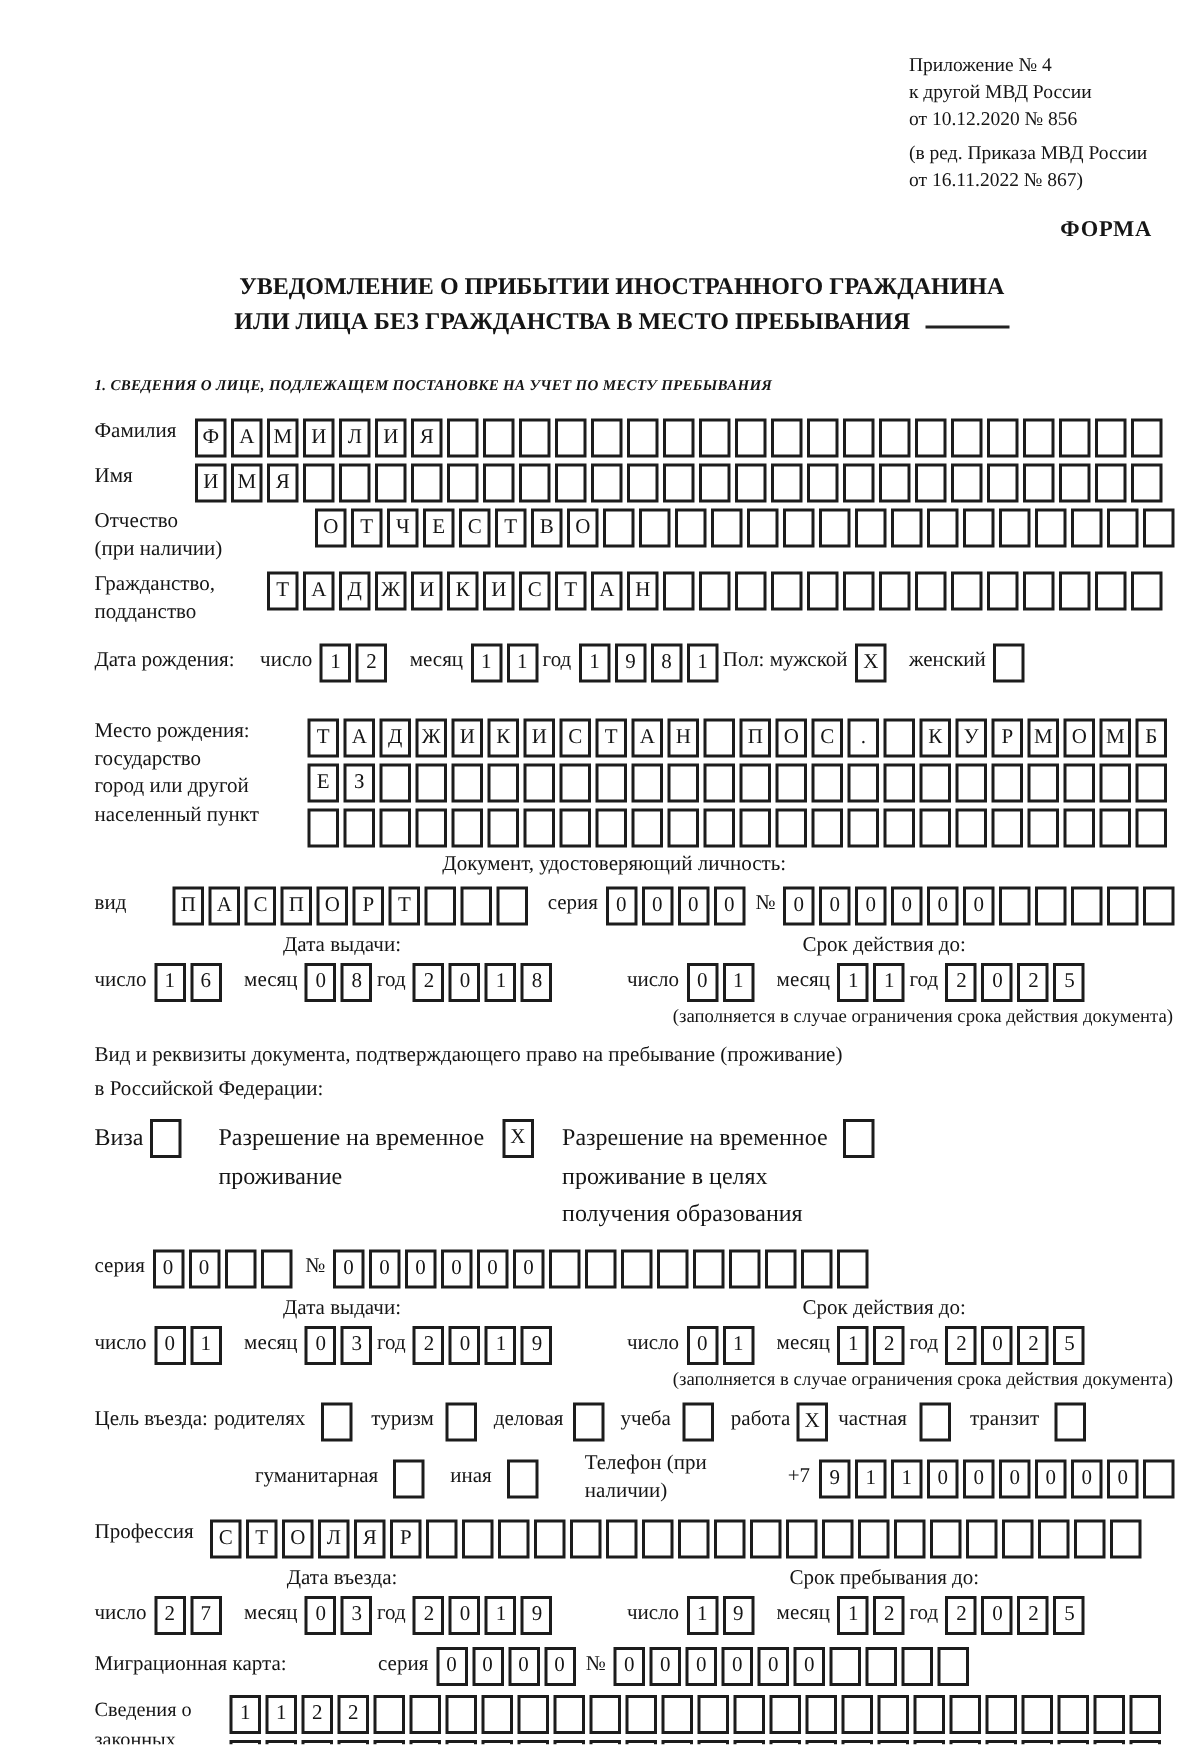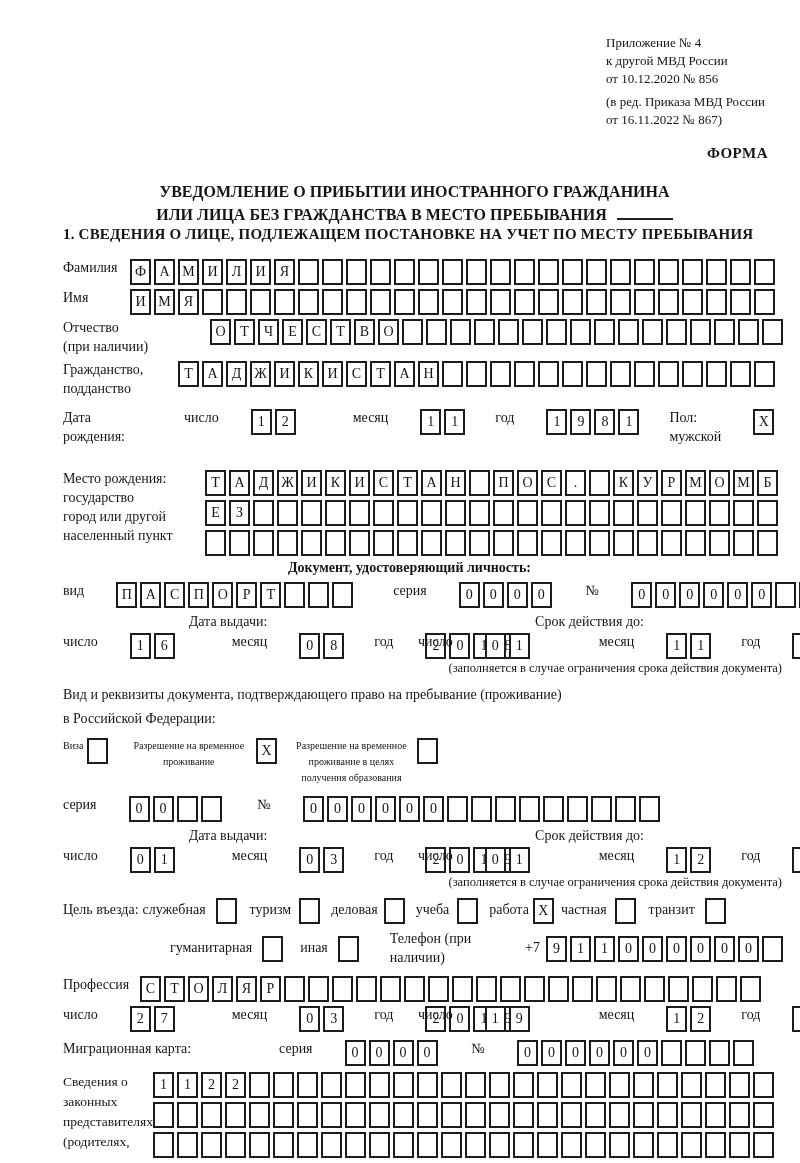--- a/index.html
+++ b/index.html
@@ -4,40 +4,40 @@
 <style>
   html,body{margin:0;padding:0;background:#fff;}
   .page{width:800px;height:1163px;box-sizing:border-box;background:#fff;
         font-family:"Liberation Serif","DejaVu Serif",serif;color:#151515;
         padding:34px 14px 10px 63px;overflow:hidden;}
   .hdr{margin-left:543px;font-size:13px;line-height:1.38;}
   .hdr .ed{margin-top:5px;}
   .forma{text-align:right;padding-right:18px;font-weight:bold;font-size:15px;margin-top:16px;letter-spacing:.5px;}
   .title{text-align:center;font-weight:bold;font-size:16px;line-height:1.45;margin-top:18px;padding-right:20px;}
   .blank{display:inline-block;width:56px;border-bottom:2px solid #222;height:14px;margin-left:10px;}
-  .sec{font-weight:bold;font-size:15px;margin-bottom:16px;letter-spacing:.2px;}
+  .sec{font-weight:bold;font-size:10px;margin-top:26px;margin-bottom:16px;letter-spacing:.2px;font-style:italic;}
   .lbl{font-size:14px;line-height:1.35;}
   .row{display:flex;align-items:flex-start;margin-bottom:4px;}
   .cells{display:flex;flex-wrap:nowrap;}
   .cell{flex:0 0 auto;width:17px;height:22px;border:2px solid #1c1c1c;margin-right:3px;
         text-align:center;line-height:22px;font-size:14px;background:#fff;}
   .lblcol{flex:0 0 auto;}
-  .center-b{font-weight:bold;font-size:14px;text-align:center;margin:4px 0 6px 0;padding-right:30px;}
-  .dg{display:flex;gap:27px;}
+  .center-b{font-weight:normal;font-size:14px;text-align:center;margin:4px 0 6px 0;padding-right:30px;}
+  .dg{display:flex;align-items:center;}
   .dg .lbl{margin-right:5px;}
   .dg .gap{width:12px;}
   .dateheads{display:flex;font-size:14px;margin-top:6px;}
   .dh-left{width:330px;text-align:center;}
   .dh-right{flex:1;text-align:center;}
   .daterow{display:flex;align-items:center;margin-top:3px;}
   .note-r{font-size:12.5px;text-align:right;padding-right:4px;margin-top:2px;}
   .intro{font-size:14px;line-height:1.55;margin-top:8px;}
   .permits{display:flex;align-items:flex-start;margin-top:8px;margin-bottom:10px;}
   .pgroup{display:flex;align-items:flex-start;}
-  .pgroup .plabel{font-size:10px;white-space:pre-line;text-align:center;line-height:1.6;}
+  .pgroup .plabel{font-size:16px;white-space:pre-line;line-height:1.6;}
   .purpose{display:flex;align-items:center;margin-top:8px;}
   .purpose .opt{display:flex;align-items:center;}
   .reps{display:flex;align-items:flex-start;margin-top:6px;}
   .reps .labels{flex:0 0 90px;font-size:13.5px;line-height:1.5;}
   .reps .rows .cells{margin-bottom:4px;}
 </style>
 </head>
 <body>
 
 <div class="page">
@@ -499,21 +499,21 @@
           <span class="cell">2</span>
           <span class="cell">5</span>
         </span>
     </span>
   </div>
   <div class="note-r">(заполняется в случае ограничения срока действия документа)</div>
 
   <div class="purpose">
     <span class="lbl">Цель въезда:</span>
     <span class="opt" style="margin-left:4px">
-      <span class="lbl" style="margin-right:10px">служебная</span>
+      <span class="lbl" style="margin-right:10px">родителях</span>
       <span class="cells">
           <span class="cell"></span>
         </span>
     </span>
     <span class="opt" style="margin-left:10px">
       <span class="lbl" style="margin-right:8px">туризм</span>
       <span class="cells">
           <span class="cell"></span>
         </span>
     </span>
@@ -603,20 +603,24 @@
         <span class="cell"></span>
         <span class="cell"></span>
         <span class="cell"></span>
         <span class="cell"></span>
         <span class="cell"></span>
         <span class="cell"></span>
         <span class="cell"></span>
       </span>
   </div>
 
+  <div class="dateheads">
+    <span class="dh-left">Дата въезда:</span>
+    <span class="dh-right">Срок пребывания до:</span>
+  </div>
   <div class="daterow">
     <span class="dg" style="width:355px">
       <span class="lbl">число</span>
       <span class="cells">
           <span class="cell">2</span>
           <span class="cell">7</span>
         </span>
       <span class="gap"></span>
       <span class="lbl">месяц</span>
       <span class="cells">

